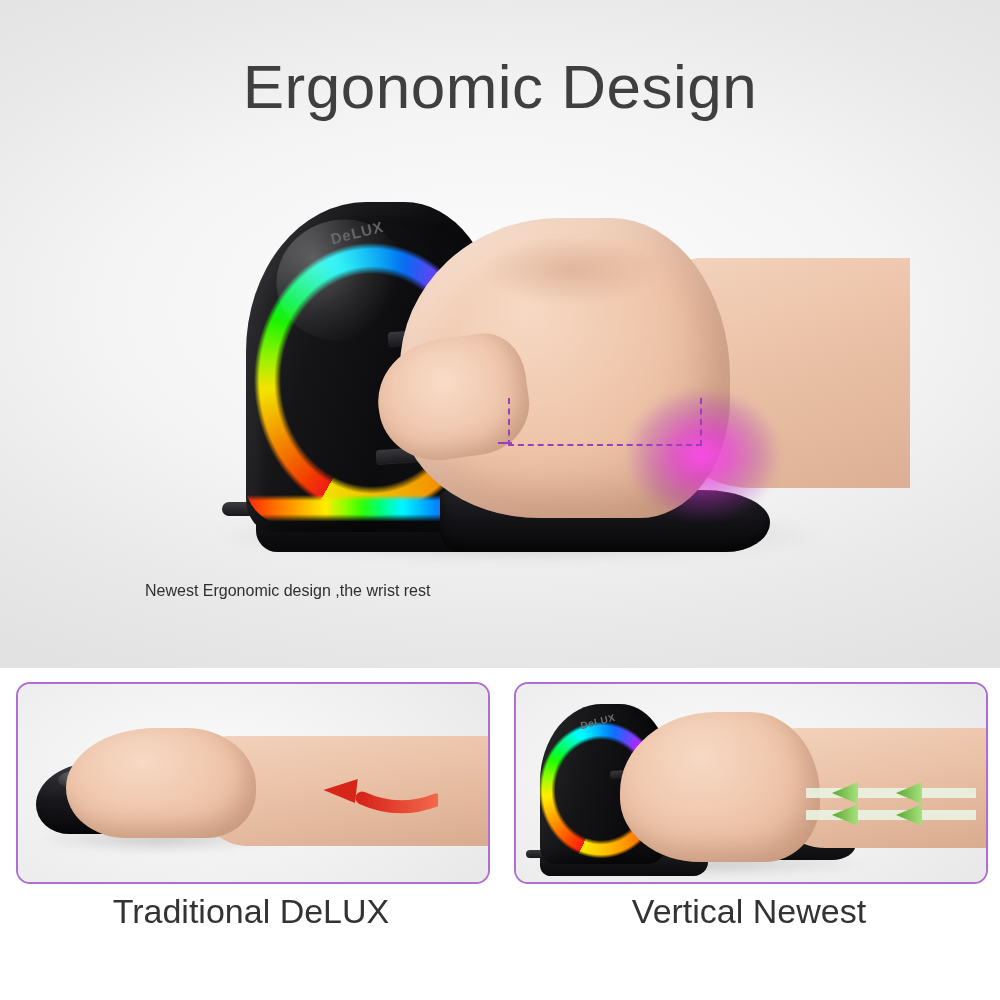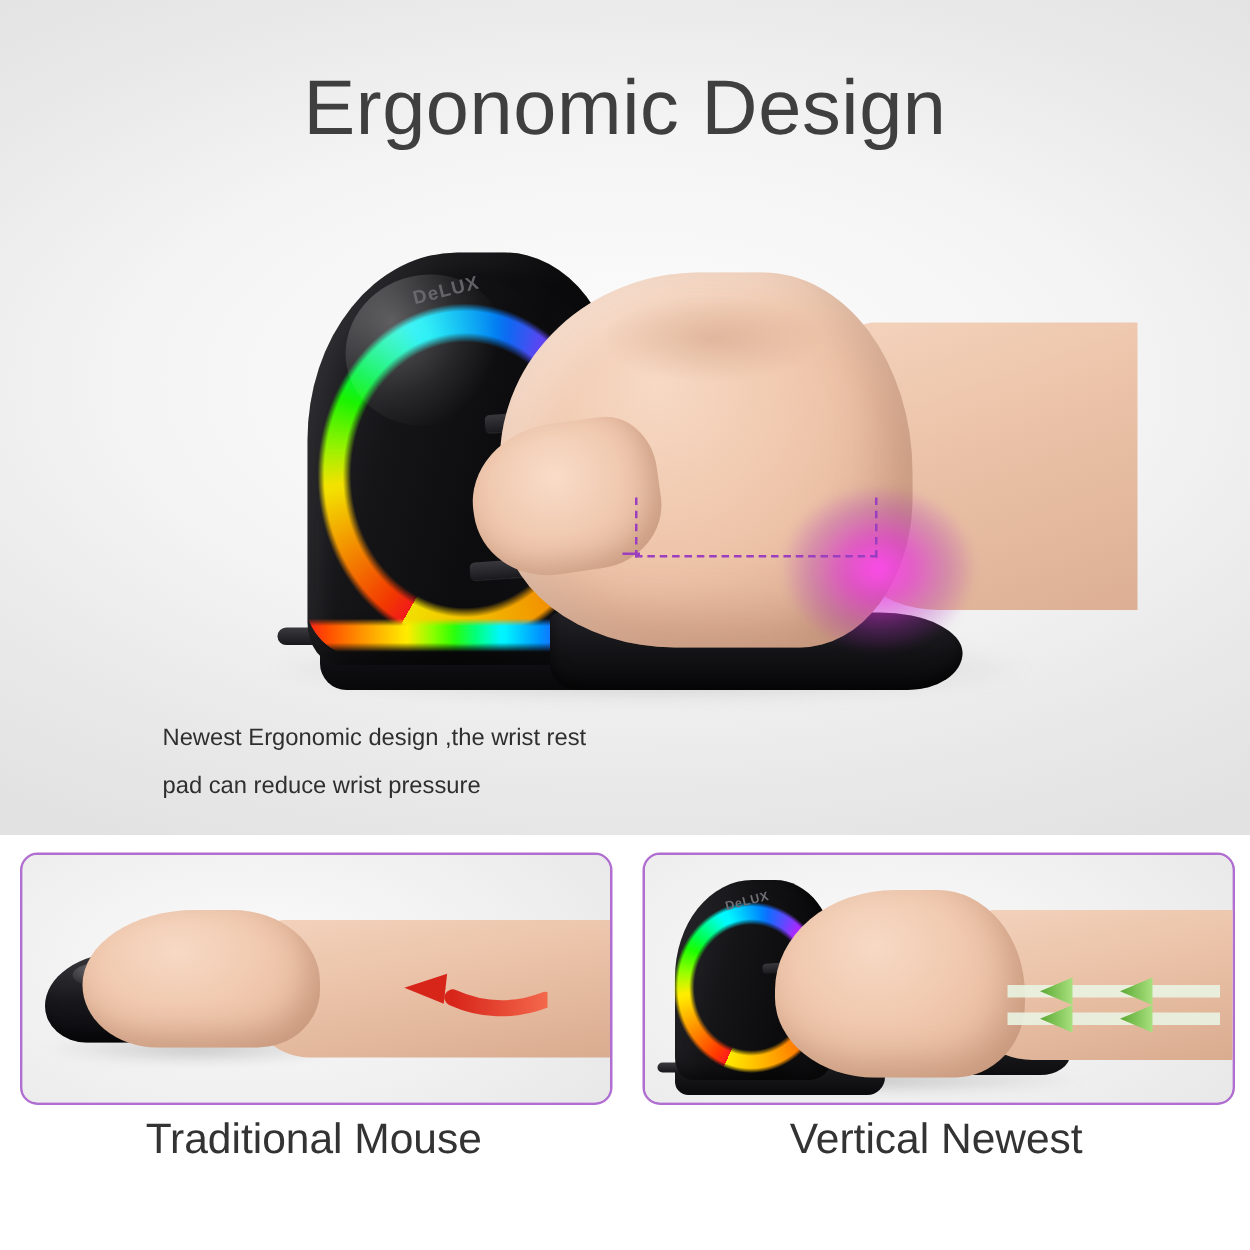--- a/index.html
+++ b/index.html
@@ -249,24 +249,24 @@
     position: absolute;
     left: 498px;
     top: 442px;
     width: 14px;
     height: 2px;
     background: #9b3fc0;
   }
 
   .caption {
     position: absolute;
-    left: 130px;
+    left: 145px;
     top: 572px;
     width: 560px;
-    font-size: 19px;
+    font-size: 16px;
     line-height: 38px;
     color: #2f2f2f;
   }
   .caption .line2 { display: block; }
 
   
   .compare {
     position: absolute;
     left: 0;
     top: 668px;
@@ -509,21 +509,20 @@
       </div>
 
       <div class="wrist-glow"></div>
     </div>
 
     <div class="callout"></div>
     <div class="callout-stub"></div>
 
     <div class="caption">
       <span>Newest Ergonomic design ,the wrist rest</span>
-      <span class="line2">pad can reduce wrist pressure</span>
     </div>
   </div>
 
   <div class="compare">
 
     <div class="panel panel-left">
       <div class="scene-bg"></div>
       <div class="trad-shadow"></div>
       <div class="trad-mouse"></div>
       <div class="trad-mouse-gloss"></div>
@@ -534,21 +533,21 @@
           <linearGradient id="redg" x1="1" y1="0" x2="0" y2="0">
             <stop offset="0%" stop-color="#f3674b"></stop>
             <stop offset="100%" stop-color="#d7251a"></stop>
           </linearGradient>
         </defs>
         <path d="M118 30 C 92 40, 66 38, 44 28" stroke="url(#redg)" stroke-width="13" fill="none" stroke-linecap="round"></path>
         <path d="M8 14 L44 14 L34 36 Z" fill="#d7251a" transform="rotate(-18 26 25)"></path>
       </svg>
     </div>
 
-    <div class="panel-label label-left">Traditional Mouse</div>
+    <div class="panel-label label-left">Traditional DeLUX</div>
 
     <div class="panel panel-right">
       <div class="scene-bg"></div>
       <div class="v-shadow"></div>
       <div class="v-mouse">
         <div class="v-base"></div>
         <div class="v-cable"></div>
         <div class="v-shell"></div>
         <div class="v-rgb"></div>
         <div class="v-brand">DeLUX</div>

